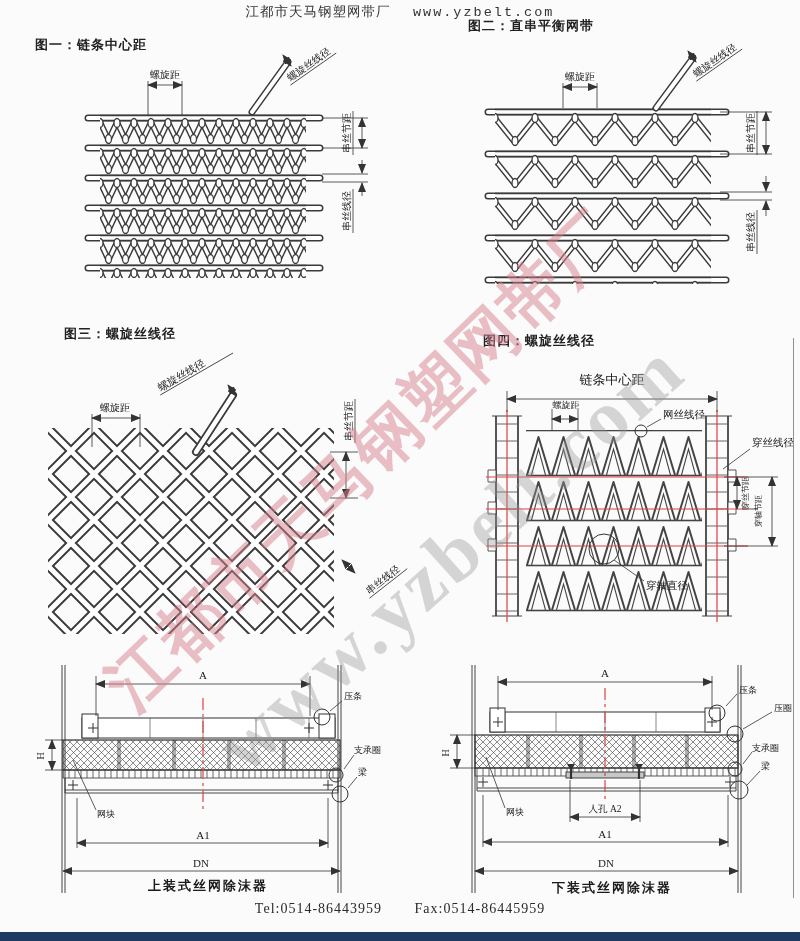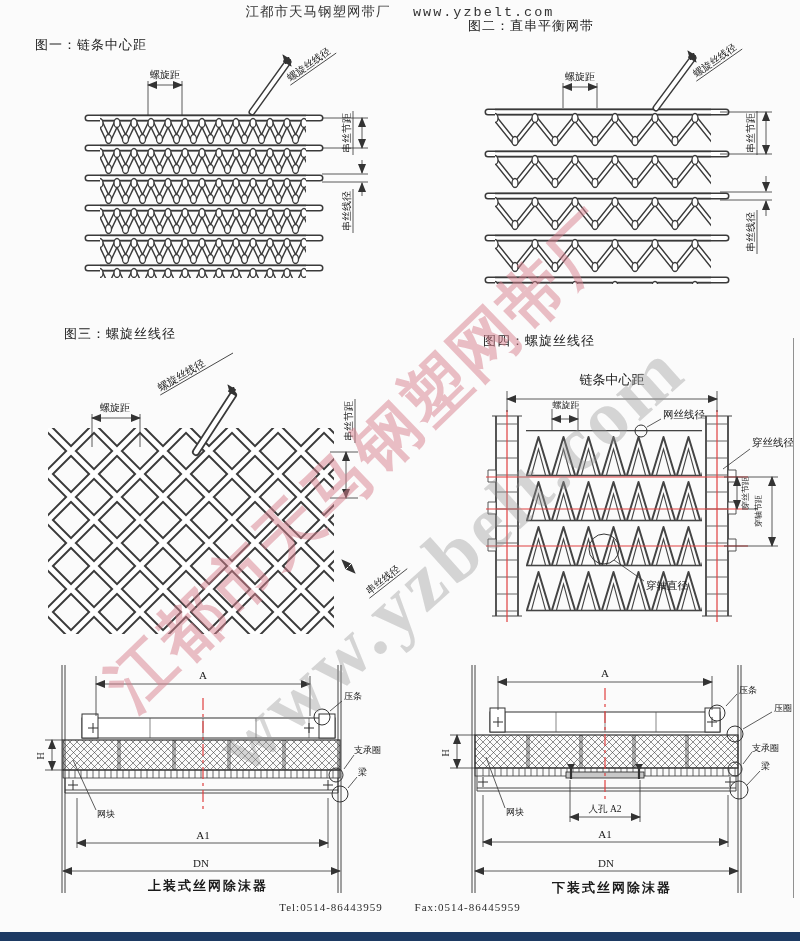--- a/index.html
+++ b/index.html
@@ -1,25 +1,25 @@
 <!DOCTYPE html>
 <html><head>
 <meta charset="utf-8">
 <style>
   html,body{margin:0;padding:0;background:#e8e8e8;}
   .page{position:relative;width:800px;height:941px;background:#fbfbfb;overflow:hidden;
         font-family:"Liberation Serif","DejaVu Serif",serif;color:#1a1a1a;}
   .hdr{position:absolute;top:3px;left:0;width:100%;text-align:center;font-size:13.5px;
        letter-spacing:1px;color:#333;}
   .hdr .site{font-family:"Liberation Mono","DejaVu Sans Mono",monospace;letter-spacing:2px;margin-left:18px;}
-  .figtitle{position:absolute;font-size:13px;font-weight:normal;color:#222;letter-spacing:1px;white-space:nowrap;}
+  .figtitle{position:absolute;font-size:13px;font-weight:bold;color:#222;letter-spacing:1px;white-space:nowrap;}
   #t1{left:35px;top:36px;} #t2{left:468px;top:17px;} #t3{left:64px;top:325px;} #t4{left:483px;top:332px;}
   .caption{position:absolute;font-size:13px;font-weight:bold;letter-spacing:2px;text-align:center;width:300px;}
   #capL{left:58px;top:877px;} #capR{left:462px;top:879px;}
-  .ftr{position:absolute;top:901px;left:0;width:100%;text-align:center;font-size:11px;
+  .ftr{position:absolute;top:901px;left:0;width:100%;text-align:center;font-size:14px;
        letter-spacing:1px;color:#2a2a2a;}
   .ftr span{margin:0 14px;}
   .navbar{position:absolute;left:0;right:0;bottom:0;height:9px;background:#1d3a63;}
   .frameline{position:absolute;left:793px;top:338px;height:560px;width:0;border-left:1px solid #909090;}
   .wm{position:absolute;white-space:nowrap;pointer-events:none;font-weight:bold;z-index:5;}
   .wm-pink{left:118px;top:652px;font-size:66px;color:rgba(216,128,141,0.50);
            transform:rotate(-44deg);transform-origin:0 50%;letter-spacing:2px;}
   .wm-gray{left:228px;top:712px;font-size:78px;color:rgba(150,150,150,0.38);
            transform:rotate(-42deg);transform-origin:0 50%;letter-spacing:4px;
            font-family:"Liberation Serif",serif;}

